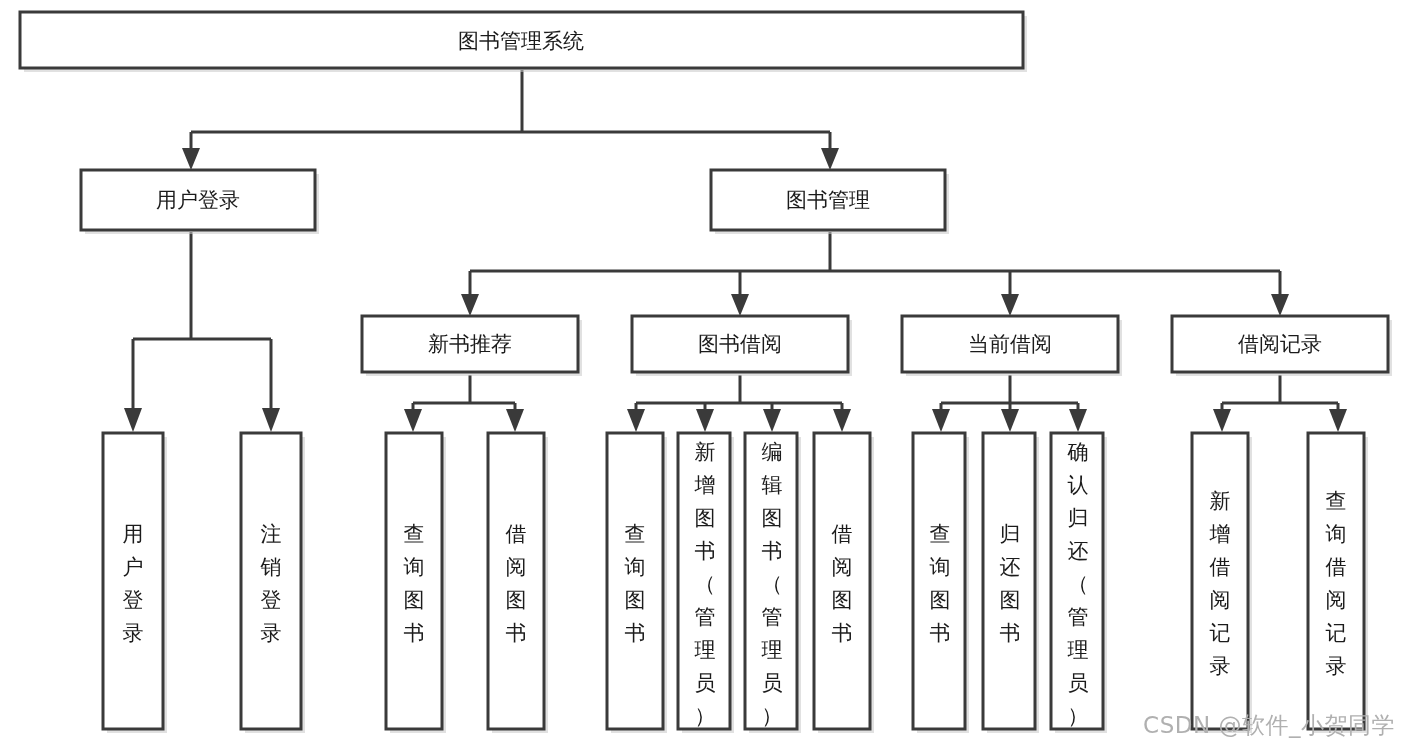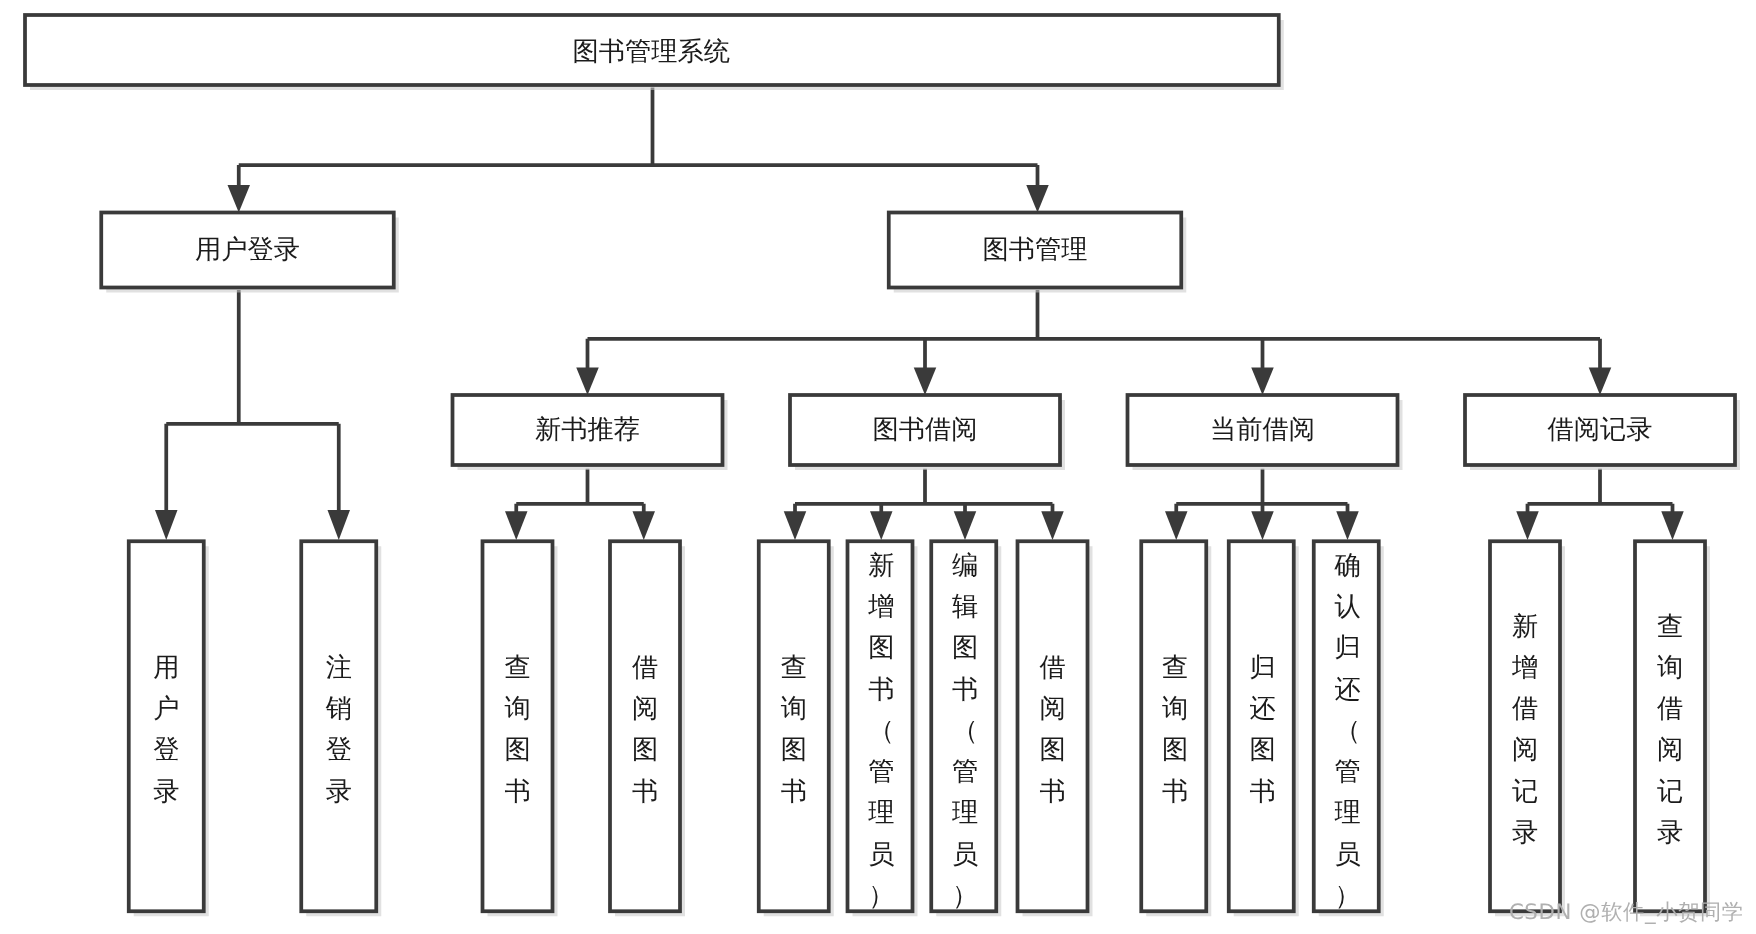--- a/index.html
+++ b/index.html
@@ -55,21 +55,21 @@
     font-family: "DejaVu Sans", "Liberation Sans", sans-serif;
     font-size: 21px;
     fill: #1b1b1b;
     text-anchor: middle;
   }
   .watermark {
     position: absolute;
     right: 10px;
     bottom: 6px;
     font-family: "DejaVu Sans", "Liberation Sans", sans-serif;
-    font-size: 17px;
+    font-size: 23px;
     color: #b0b0b0;
     white-space: nowrap;
     letter-spacing: 0.5px;
   }
 </style>
 </head>
 <body>
 
 <div id="diagram-root">
 

